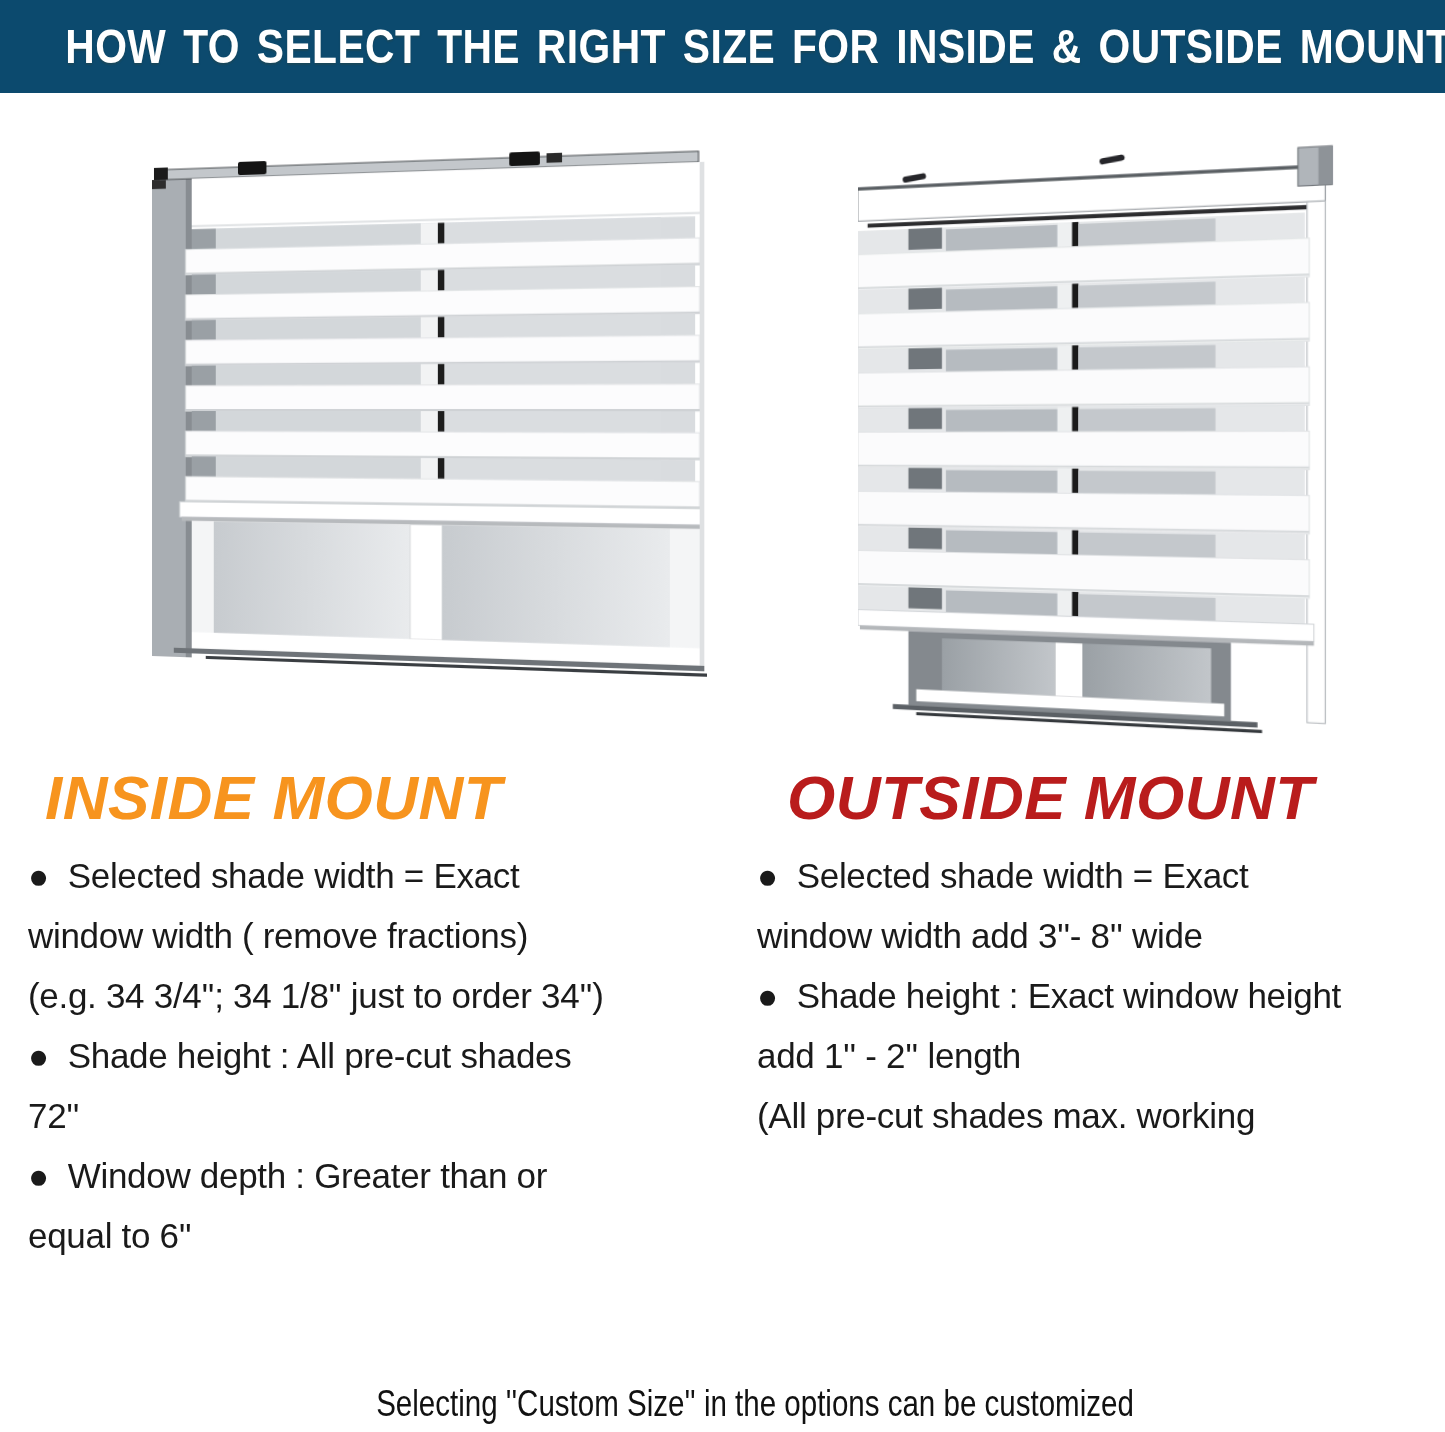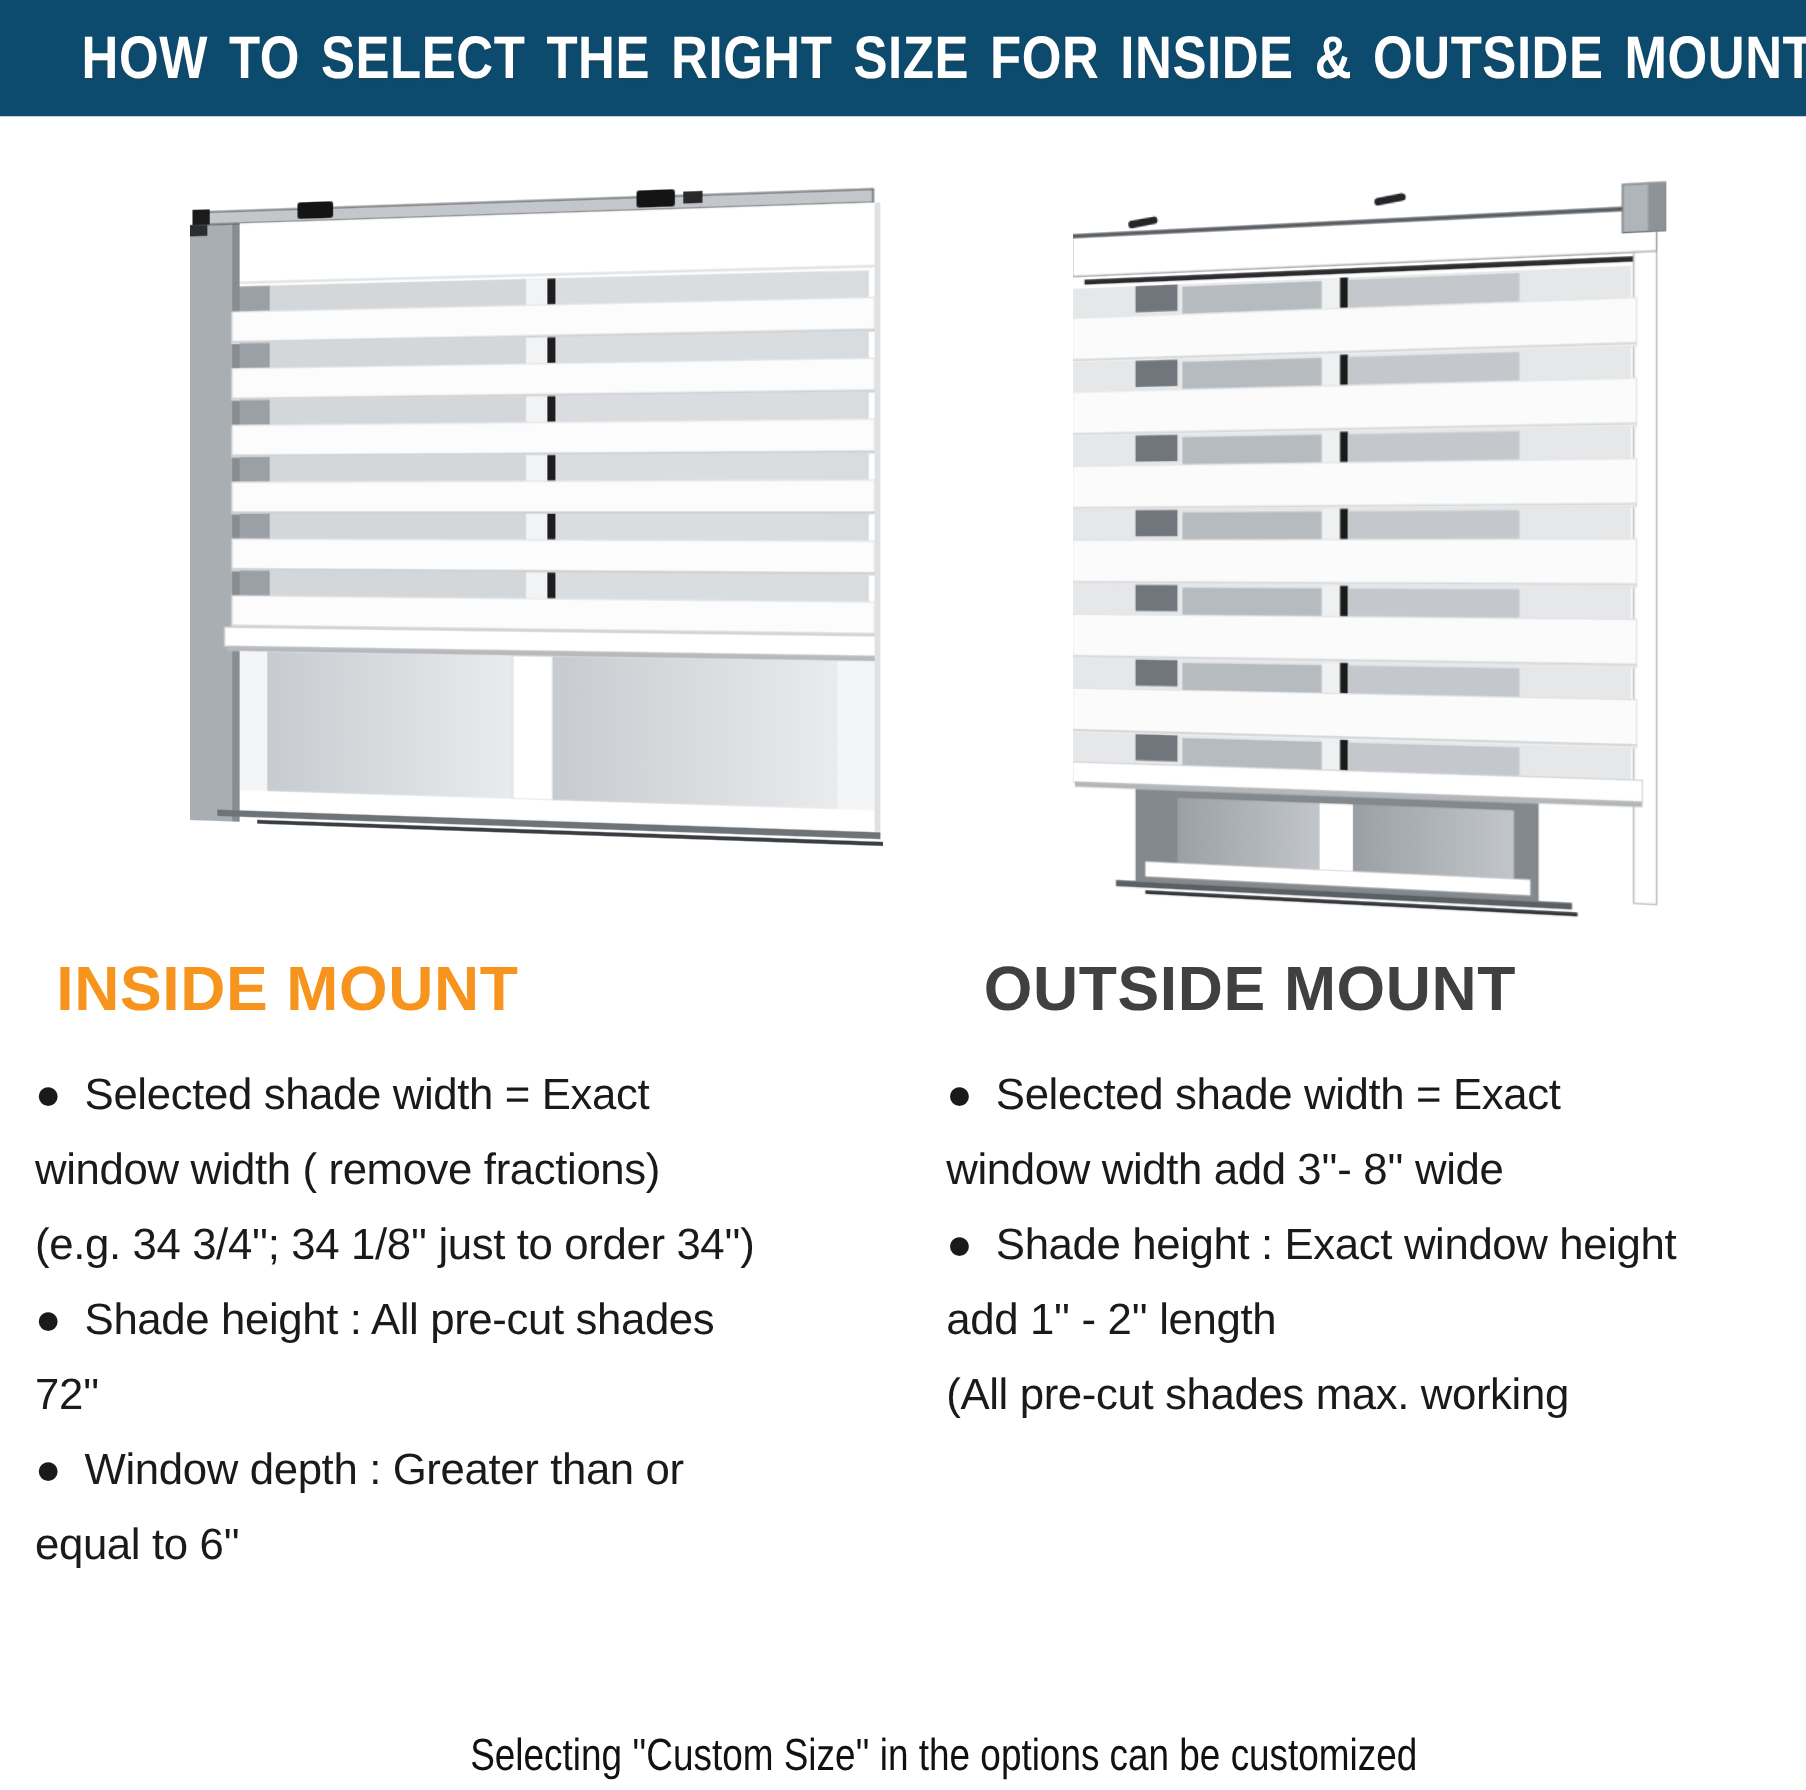--- a/index.html
+++ b/index.html
@@ -24,22 +24,22 @@
   .illus-inside{
     left:152px;top:158px;width:520px;height:502px;
     transform:perspective(1100px) rotateY(-9deg);transform-origin:0% 50%;
   }
   .illus-outside{
     left:858px;top:168px;width:455px;height:552px;
     transform:perspective(1000px) rotateY(-11deg);transform-origin:0% 50%;
   }
   
   .mount-heading{
-    position:absolute;top:762px;font-size:50px;font-weight:bold;
-    letter-spacing:0.5px;white-space:nowrap;
+    position:absolute;top:762px;font-size:62px;font-weight:bold;
+    letter-spacing:0.5px;white-space:nowrap;font-style:italic;
   }
   .heading-inside{left:45px;}
   .heading-outside{left:787px;}
   
   .spec-col{position:absolute;top:846px;font-size:35px;letter-spacing:-0.3px;line-height:60px;}
   .col-inside{left:28px;width:700px;}
   .col-outside{left:757px;width:680px;}
   .spec-line{white-space:nowrap;height:60px;}
   
   .footer{
@@ -191,21 +191,21 @@
         <rect x="60" y="526" width="296" height="12" fill="#ffffff"></rect>
       </g>
       <g>
         <rect x="36" y="542" width="350" height="5" fill="#5b6065"></rect>
         <rect x="60" y="549" width="330" height="3" fill="#34383c"></rect>
       </g>
     </svg>
   </div>
 
   <div class="mount-heading heading-inside" style="color: rgb(247, 148, 30);">INSIDE MOUNT</div>
-  <div class="mount-heading heading-outside" style="color: #404040;">OUTSIDE MOUNT</div>
+  <div class="mount-heading heading-outside" style="color: #b91c1c;">OUTSIDE MOUNT</div>
 
   <div class="spec-col col-inside">
     <div class="spec-line">●&nbsp; Selected shade width = Exact</div>
     <div class="spec-line">window width ( remove fractions)</div>
     <div class="spec-line">(e.g. 34 3/4''; 34 1/8'' just to order 34'')</div>
     <div class="spec-line">●&nbsp; Shade height : All pre-cut shades</div>
     <div class="spec-line">72''</div>
     <div class="spec-line">●&nbsp; Window depth : Greater than or</div>
     <div class="spec-line">equal to 6''</div>
   </div>

